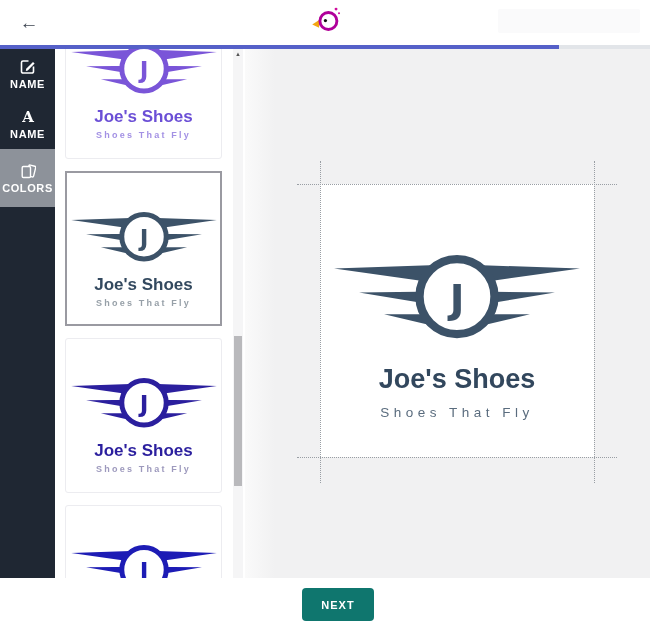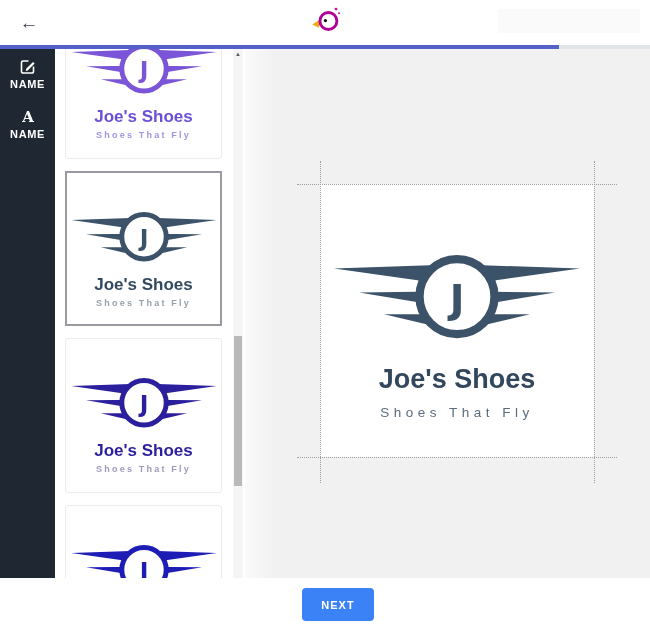--- a/index.html
+++ b/index.html
@@ -102,20 +102,29 @@
           <path d="M6.2 9.8 L13 3 l1.6 1.6 L7.8 11.4 L5.8 12 Z" fill="#fff"></path>
         </svg>
         <span class="lbl">NAME</span>
       </div>
       <div class="side-item">
         <svg width="16" height="16" viewBox="0 0 16 16">
           <text x="8" y="13" font-size="15" font-weight="bold" font-family="DejaVu Serif, serif" fill="#fff" text-anchor="middle">A</text>
         </svg>
         <span class="lbl">NAME</span>
       </div>
+      <div class="side-item selected">
+        <svg width="16" height="16" viewBox="0 0 16 16">
+          <g transform="rotate(14 11 9)">
+            <rect x="7.5" y="2.5" width="7" height="11" rx="1.2" fill="none" stroke="#fff" stroke-width="1.4"></rect>
+          </g>
+          <rect x="2.2" y="3.5" width="8.3" height="11" rx="1.2" fill="#8d929a" stroke="#fff" stroke-width="1.4"></rect>
+        </svg>
+        <span class="lbl">COLORS</span>
+      </div>
     </nav>
 
     <div class="list-panel">
       <div class="cards">
 
         <div class="card first" style="color: rgb(122, 85, 216);">
           <svg class="logo" viewBox="0 0 240 108">
             <g fill="currentColor">
               <polygon points="118,25 238,29 124,45"></polygon>
               <polygon points="120,51 214,52 124,67"></polygon>
@@ -217,16 +226,16 @@
       </div>
       <div class="guide gv gv1"></div>
       <div class="guide gv gv2"></div>
       <div class="guide gh gh1"></div>
       <div class="guide gh gh2"></div>
     </main>
 
   </div>
 
   <footer>
-    <button class="next-btn" style="background: #3b82f6; margin-left: 26px;">NEXT</button>
+    <button class="next-btn" style="background: #0f766e; margin-left: 26px;">NEXT</button>
   </footer>
 
 </div>
 
 </body></html>

